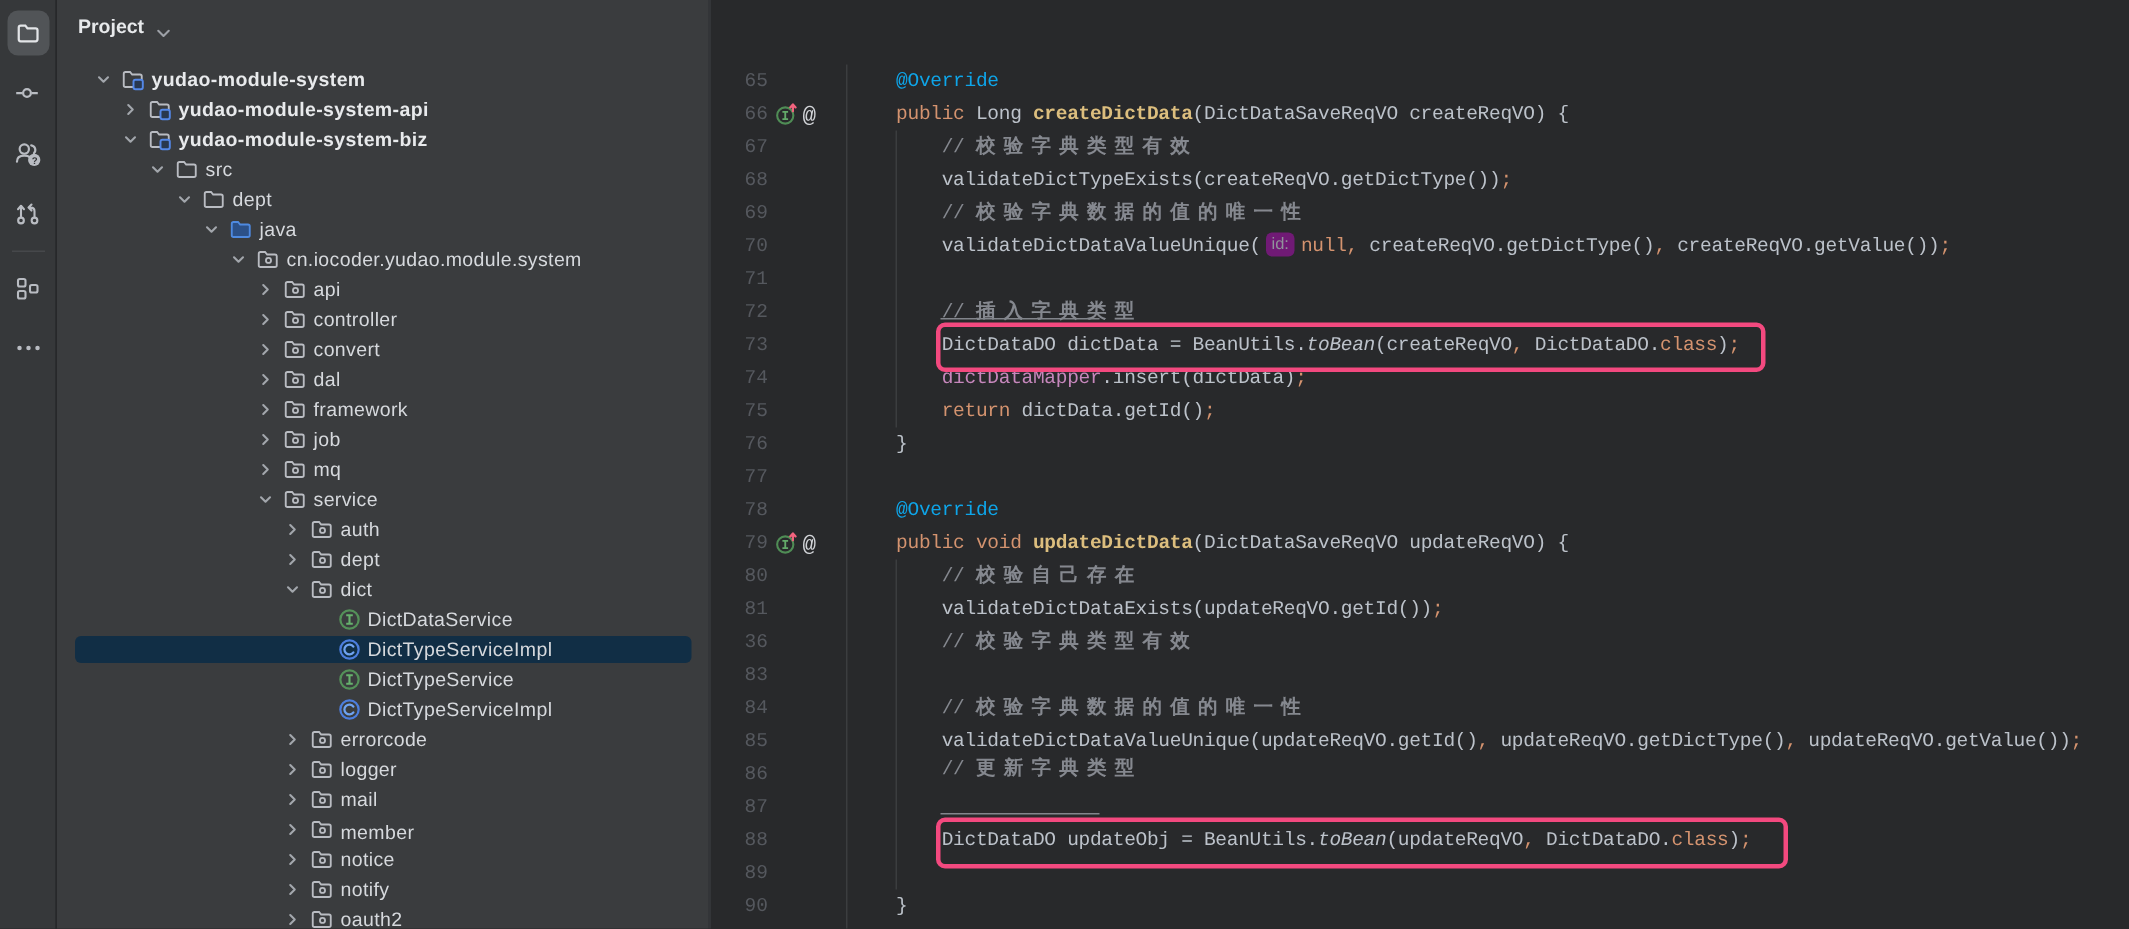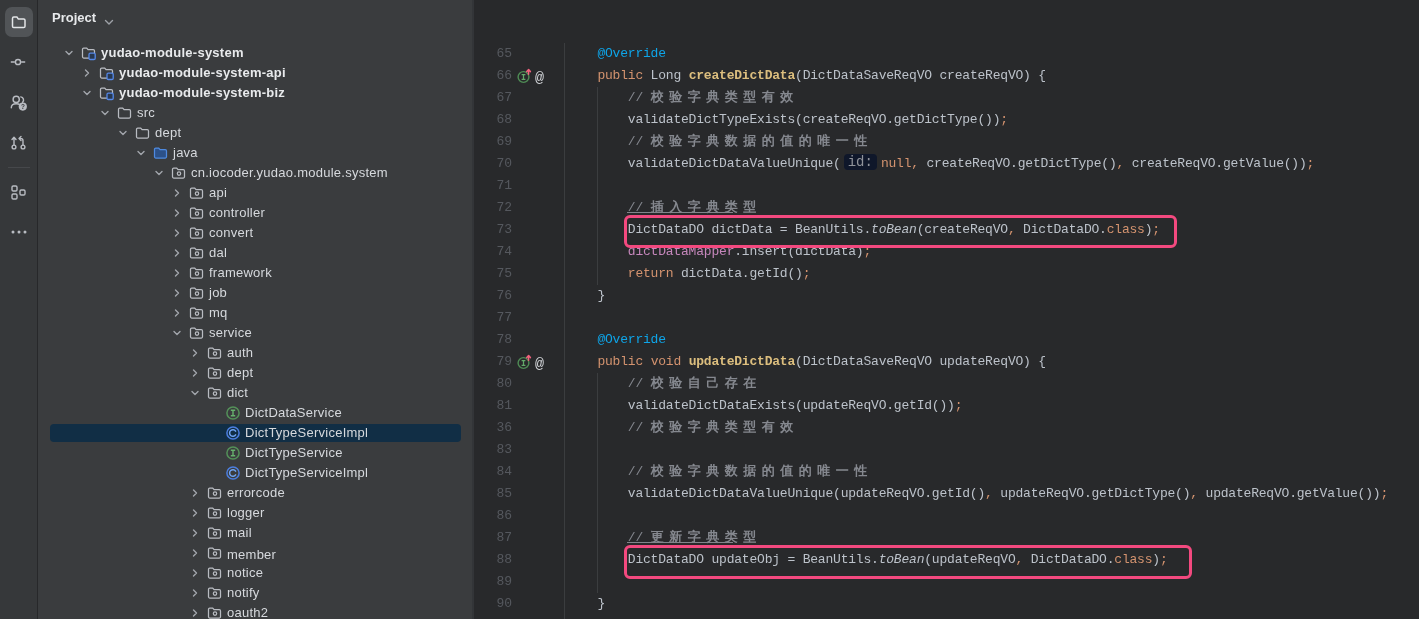--- a/index.html
+++ b/index.html
@@ -20,21 +20,21 @@
 .ln { position:absolute; width:38px; height:22px; line-height:22px; right:0; text-align:right; font-family:"Liberation Mono",monospace; font-size:13px; color:#55585E; }
 .cl { position:absolute; left:0; height:22px; line-height:22px; font-family:"Liberation Mono",monospace; font-size:13px; color:#BCC2CA; white-space:pre; letter-spacing:-0.2px; }
 .k { color:#D4936F; }
 .m { color:#DCBE7E; font-weight:bold; }
 .a { color:#0ea5e9; }
 .c { color:#85888F; }
 .f { color:#C687BC; }
 .i { font-style:italic; }
 .u { }
 .z { letter-spacing:5.5px; margin-right:-5.5px; font-weight:bold; }
-.chip { display:inline-block; height:16px; line-height:16px; padding:0 4px; margin:0 4px 0 3px; background:#0f172a; color:#90939A; font-family:Liberation Mono, monospace; font-size:14px; border-radius:4px; vertical-align:1px; letter-spacing:0; }
+.chip { display:inline-block; height:16px; line-height:16px; padding:0 4px; margin:0 4px 0 3px; background:#701a75; color:#90939A; font-family:Liberation Sans, sans-serif; font-size:11px; border-radius:4px; vertical-align:1px; letter-spacing:0; }
 .pink { position:absolute; border:3.2px solid #F3497F; border-radius:6px; }
 </style></head>
 <body>
 <div id="stripe">
 <div class="pos" style="left:5px;top:7px;width:28px;height:30px;background:#515457;border-radius:7px"></div>
 <svg class="pos" style="left:11px;top:14px" width="16" height="16" viewBox="0 0 16 16">
       <path d="M1.5 4.4 q0-1.3 1.3-1.3 h3.1 l1.4 1.8 h5.4 q1.3 0 1.3 1.3 v6 q0 1.3-1.3 1.3 h-10 q-1.2 0-1.2-1.3 z" fill="none" stroke="#E3E5E8" stroke-width="1.5"></path>
     </svg>
 <svg class="pos" style="left:10px;top:54px" width="16" height="16" viewBox="0 0 16 16">
       <circle cx="8" cy="8" r="2.6" fill="none" stroke="#B9BCC2" stroke-width="1.5"></circle>
@@ -365,21 +365,21 @@
 <div class="cl" style="top:285px">    }</div>
 <div class="cl" style="top:307px"></div>
 <div class="cl" style="top:329px">    <span class="a">@Override</span></div>
 <div class="cl" style="top:351px">    <span class="k">public</span> <span class="k">void</span> <span class="m">updateDictData</span>(DictDataSaveReqVO updateReqVO) {</div>
 <div class="cl" style="top:373px">        <span class="c">// <span class="z">校验自己存在</span></span></div>
 <div class="cl" style="top:395px">        validateDictDataExists(updateReqVO.getId())<span class="k">;</span></div>
 <div class="cl" style="top:417px">        <span class="c">// <span class="z">校验字典类型有效</span></span></div>
 <div class="cl" style="top:461px">        <span class="c">// <span class="z">校验字典数据的值的唯一性</span></span></div>
 <div class="cl" style="top:483px">        validateDictDataValueUnique(updateReqVO.getId()<span class="k">,</span> updateReqVO.getDictType()<span class="k">,</span> updateReqVO.getValue())<span class="k">;</span></div>
 <div class="cl" style="top:505px"></div>
-<div class="cl" style="top:527px">        <span class="c u">// <span class="z">更新字典类型</span></span></div>
+<div class="cl" style="top:502px">        <span class="c u">// <span class="z">更新字典类型</span></span></div>
 <div class="cl" style="top:549px">        DictDataDO updateObj = BeanUtils.<span class="i">toBean</span>(updateReqVO<span class="k">,</span> DictDataDO.<span class="k">class</span>)<span class="k">;</span></div>
 <div class="cl" style="top:593px">    }</div>
   </div>
   <div class="pos" style="left:0;top:0;width:38px;height:619px">
 <div class="ln" style="top:43px">65</div>
 <div class="ln" style="top:65px">66</div>
 <div class="ln" style="top:87px">67</div>
 <div class="ln" style="top:109px">68</div>
 <div class="ln" style="top:131px">69</div>
 <div class="ln" style="top:153px">70</div>

